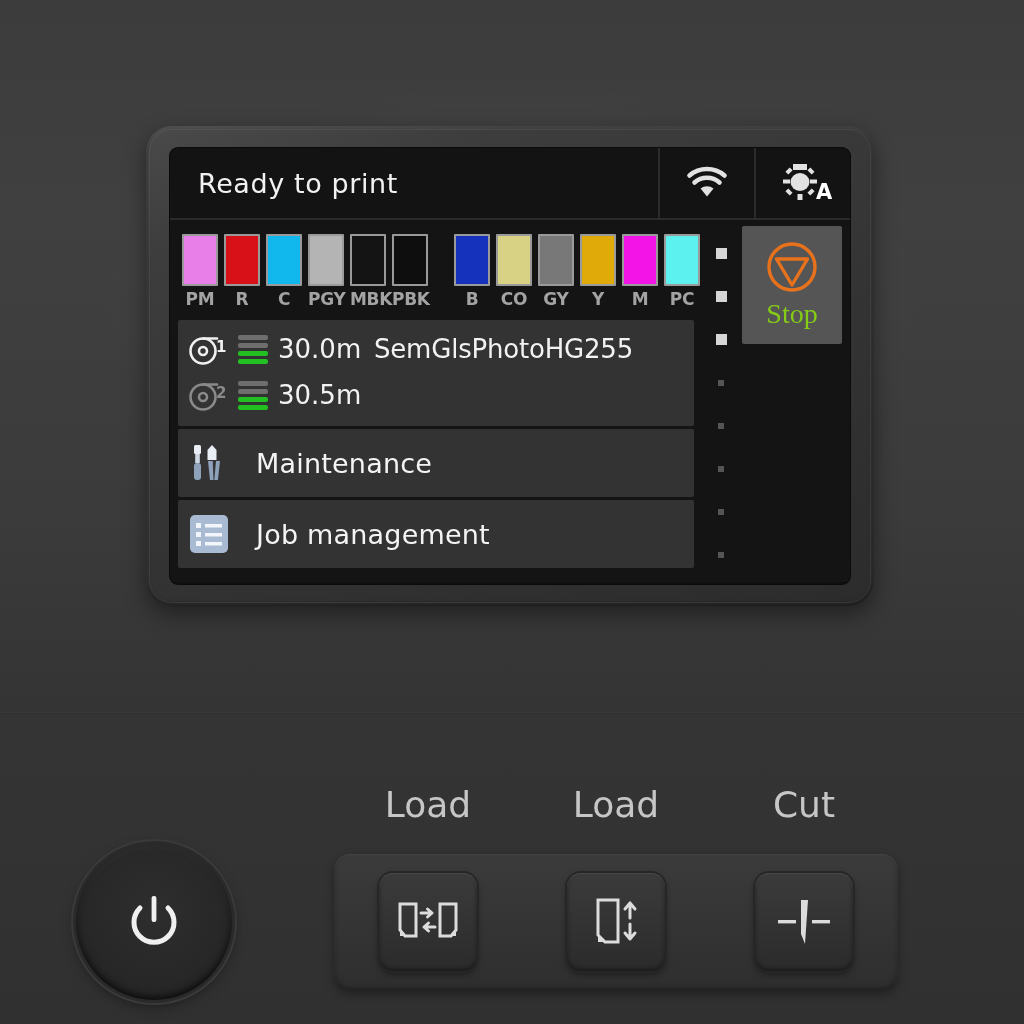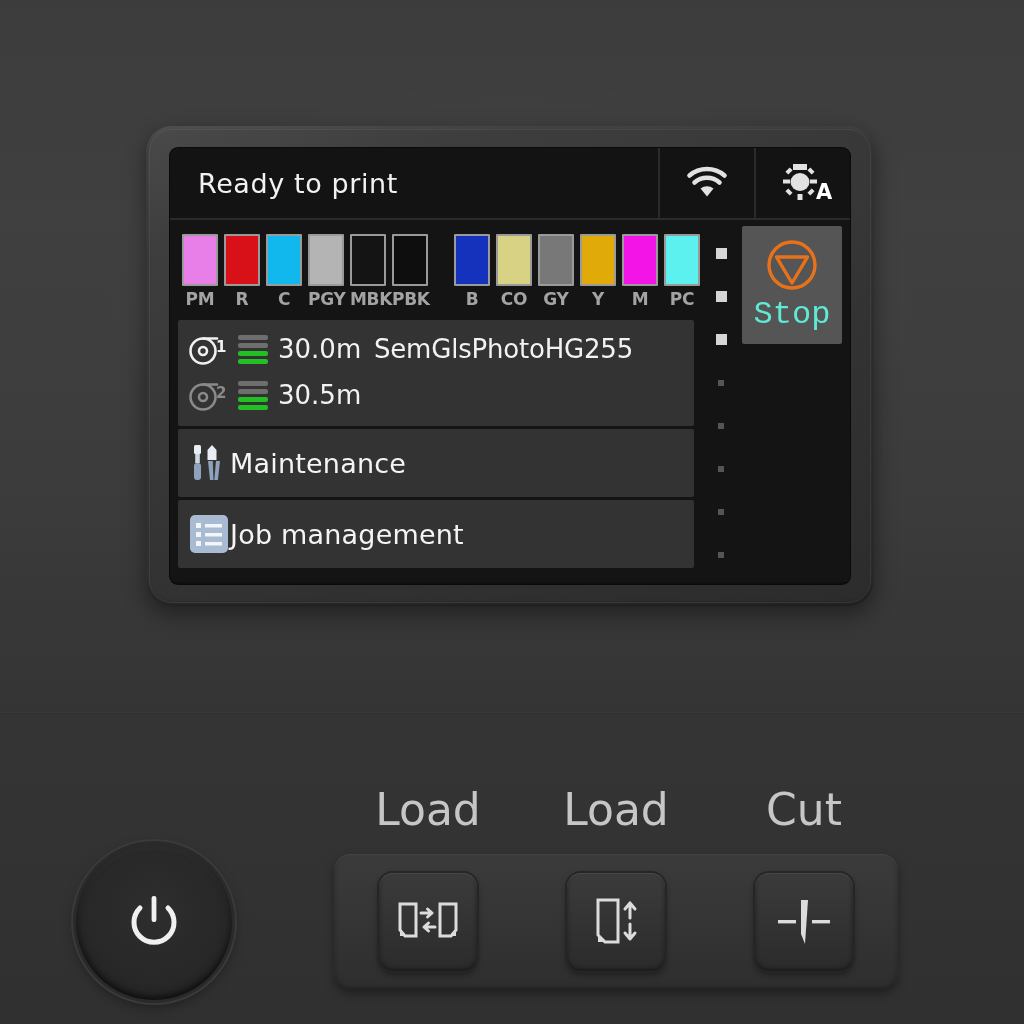--- a/index.html
+++ b/index.html
@@ -174,21 +174,21 @@
     font-family: "DejaVu Sans", sans-serif;
     min-width: 86px;
   }
   .roll-media {
     color: #f2f2f2;
     font-size: 26px;
     font-family: "DejaVu Sans", sans-serif;
     letter-spacing: -0.2px;
   }
 
-  .menu-row { height: 68px; gap: 0; }
+  .menu-row { height: 68px; gap: 26px; }
   .menu-icon { width: 42px; height: 42px; flex: none; }
   .menu-label {
     color: #f4f4f4;
     font-size: 27px;
     font-family: "DejaVu Sans", sans-serif;
     letter-spacing: 0.2px;
   }
 
   
   #scroll-rail {
@@ -214,23 +214,23 @@
   #stop-button {
     width: 100px; height: 118px;
     background: #555555;
     border-radius: 2px;
     display: flex; flex-direction: column;
     align-items: center; justify-content: center;
     gap: 4px;
   }
   .stop-icon { width: 54px; height: 54px; }
   #stop-label {
-    color: #5eead4;
-    font-size: 32px;
-    font-family: Liberation Mono, monospace;
+    color: #84cc16;
+    font-size: 28px;
+    font-family: Liberation Serif, serif;
   }
 
   
   #power-button {
     position: absolute;
     left: 76px; top: 844px;
     width: 156px; height: 156px;
     border-radius: 50%;
     background: radial-gradient(circle at 50% 42%, #2e2e2e 0%, #272727 62%, #1f1f1f 100%);
     box-shadow:
@@ -247,21 +247,21 @@
   #button-labels {
     position: absolute;
     left: 334px; top: 784px;
     width: 564px; height: 56px;
     display: flex;
   }
   .btn-label-cell {
     flex: 1;
     text-align: center;
     color: #c6c6c6;
-    font-size: 44px;
+    font-size: 36px;
     font-family: "DejaVu Sans", sans-serif;
     font-weight: normal;
   }
 
   #button-tray {
     position: absolute;
     left: 334px; top: 854px;
     width: 564px; height: 136px;
     border-radius: 16px;
     background: linear-gradient(180deg, #3b3b3b 0%, #343434 55%, #2e2e2e 100%);

